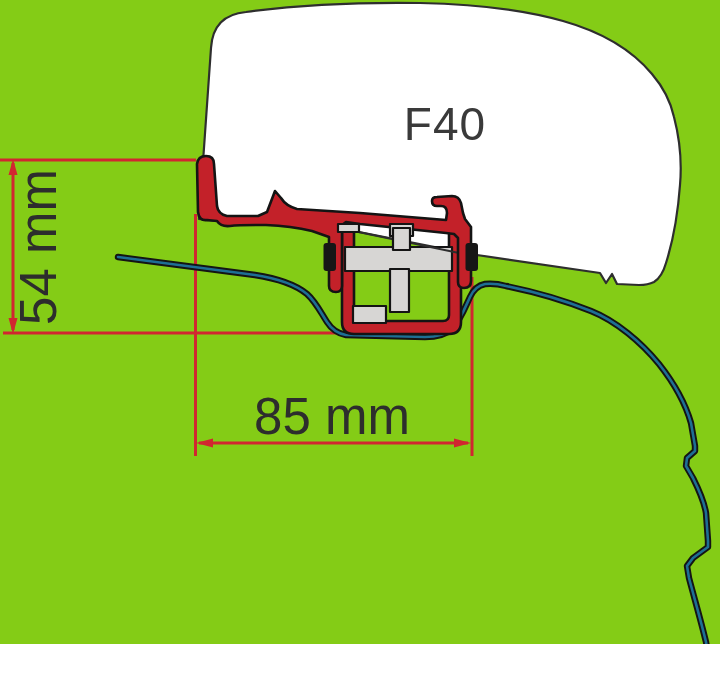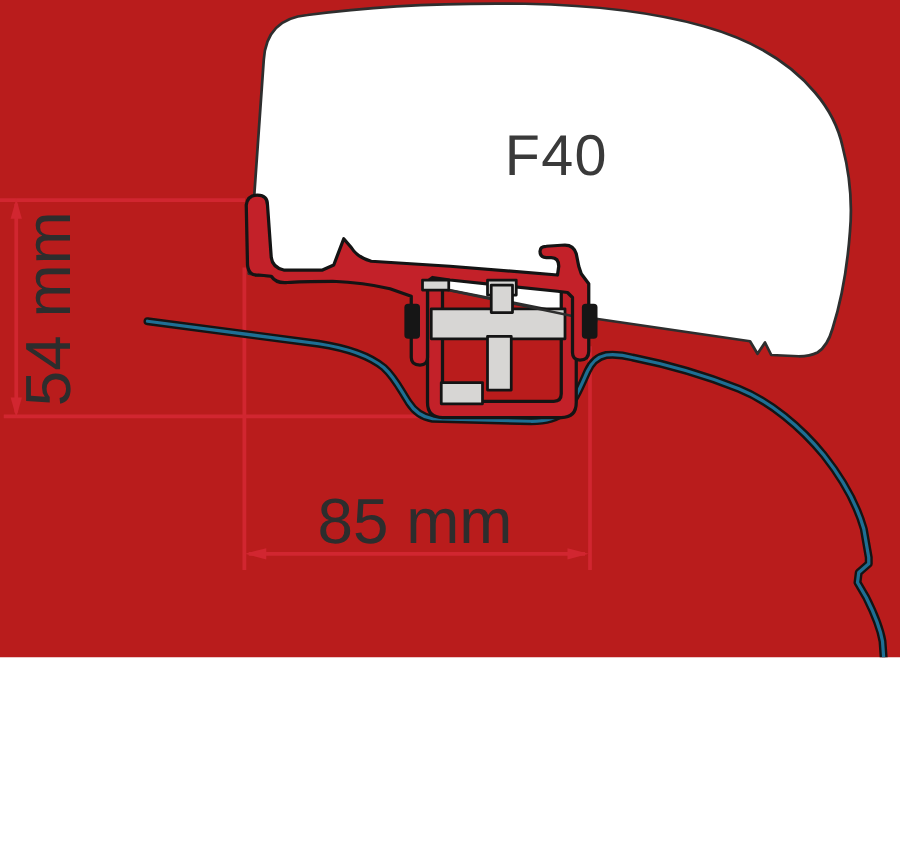--- a/index.html
+++ b/index.html
@@ -1,16 +1,16 @@
 <!DOCTYPE html>
 <html><head>
 <meta charset="utf-8">
 <style>
   html,body{margin:0;padding:0;background:#ffffff;}
-  .stage{position:relative;width:720px;height:526px;background:#b91c1c;overflow:hidden;}
+  .stage{position:relative;width:720px;height:644px;background:#84cc16;overflow:hidden;}
   svg{display:block;}
   .case-line{fill:#ffffff;stroke:#2e2e2e;stroke-width:2.2;stroke-linejoin:round;}
   .thin-line{fill:none;stroke:#2e2e2e;stroke-width:2;}
   .roof-outer{fill:none;stroke:#141414;stroke-width:6.4;stroke-linejoin:round;stroke-linecap:round;}
   .roof-inner{fill:none;stroke:#1e6f94;stroke-width:2.6;stroke-linejoin:round;stroke-linecap:round;}
   .red-part{fill:#c32129;stroke:#141414;stroke-width:2.6;stroke-linejoin:round;}
   .gray-part{fill:#d7d6d4;stroke:#141414;stroke-width:2.2;stroke-linejoin:round;}
   .pad{fill:#161616;stroke:none;}
   .dim{fill:none;stroke:#d12630;stroke-width:3;}
   .dim-arrow{fill:#d12630;stroke:none;}

